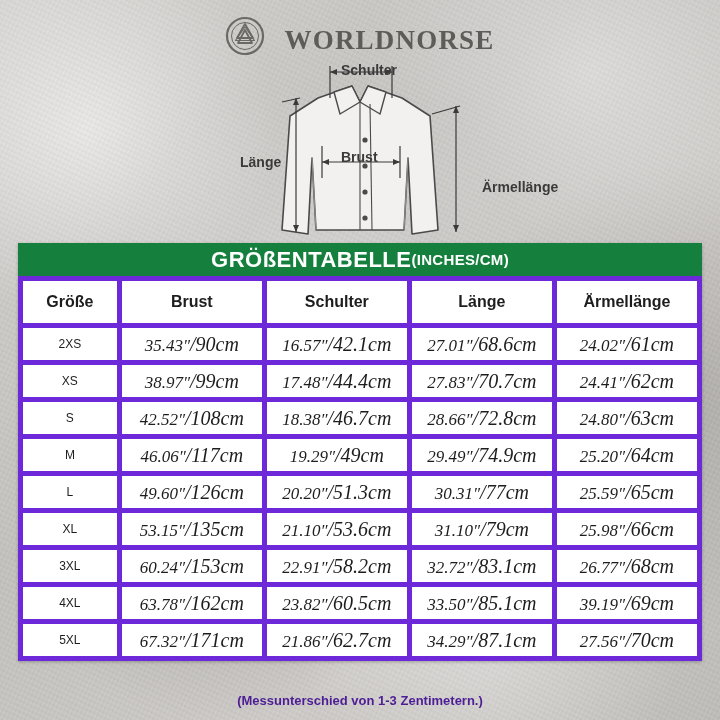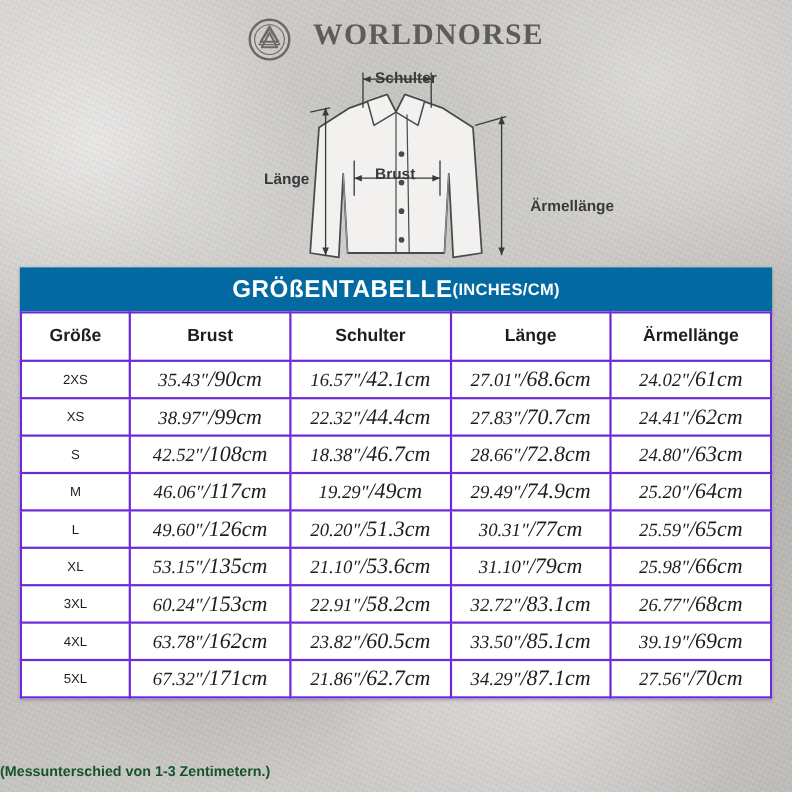--- a/index.html
+++ b/index.html
@@ -42,21 +42,21 @@
     height: 720px;
   }
 
   
   .brand {
     position: absolute;
     top: 16px;
     left: 0;
     right: 0;
     display: flex;
-    align-items: flex-start;
+    align-items: flex-end;
     justify-content: center;
     gap: 19px;
   }
   .brand-mark {
     width: 40px;
     height: 40px;
     flex: 0 0 auto;
   }
   .brand-name {
     font-size: 27px;
@@ -79,23 +79,23 @@
   
   .table-wrap {
     position: absolute;
     top: 243px;
     left: 18px;
     width: 684px;
     background: #ffffff;
     box-shadow: 0 1px 3px rgba(0,0,0,0.25);
   }
   .table-title {
-    background: #0369a1;
+    background: #15803d;
     color: #ffffff;
-    height: 40px;
+    height: 33px;
     display: flex;
     align-items: center;
     justify-content: center;
     white-space: nowrap;
   }
   .table-title .t-main {
     font-size: 22px;
     font-weight: bold;
     letter-spacing: .5px;
   }
@@ -103,21 +103,21 @@
     font-size: 15px;
     font-weight: bold;
     letter-spacing: .3px;
   }
   table {
     border-collapse: collapse;
     width: 100%;
     background: #fff;
   }
   th, td {
-    border: 2px solid #6d28d9;
+    border: 5px solid #6d28d9;
     text-align: center;
     color: #1d1d1d;
     font-size: 15px;
     height: 32px;
     padding: 0 2px;
     margin-top: 32px;
   }
   thead th {
     font-size: 16px;
     font-weight: bold;
@@ -137,24 +137,24 @@
     font-style: italic;
   }
   col.c-size { width: 14.5%; }
   col.c-data { width: 21.3%; }
 
   .footnote {
     position: absolute;
     left: 0;
     right: 0;
     top: 693px;
-    text-align: left;
+    text-align: center;
     font-size: 13px;
     font-weight: bold;
-    color: #14532d;
+    color: #4c1d95;
   }
 
   .dim-label {
     font-family: "Liberation Sans", sans-serif;
     font-size: 14px;
     font-weight: bold;
     fill: #3a3a3a;
   }
 </style>
 </head>
@@ -269,21 +269,21 @@
         <tr>
           <td class="size-cell">2XS</td>
           <td><span class="val">35.43″</span><span class="unit">/90cm</span></td>
           <td><span class="val">16.57″</span><span class="unit">/42.1cm</span></td>
           <td><span class="val">27.01″</span><span class="unit">/68.6cm</span></td>
           <td><span class="val">24.02″</span><span class="unit">/61cm</span></td>
         </tr>
         <tr>
           <td class="size-cell">XS</td>
           <td><span class="val">38.97″</span><span class="unit">/99cm</span></td>
-          <td><span class="val">22.32″</span><span class="unit">/44.4cm</span></td>
+          <td><span class="val">17.48″</span><span class="unit">/44.4cm</span></td>
           <td><span class="val">27.83″</span><span class="unit">/70.7cm</span></td>
           <td><span class="val">24.41″</span><span class="unit">/62cm</span></td>
         </tr>
         <tr>
           <td class="size-cell">S</td>
           <td><span class="val">42.52″</span><span class="unit">/108cm</span></td>
           <td><span class="val">18.38″</span><span class="unit">/46.7cm</span></td>
           <td><span class="val">28.66″</span><span class="unit">/72.8cm</span></td>
           <td><span class="val">24.80″</span><span class="unit">/63cm</span></td>
         </tr>

